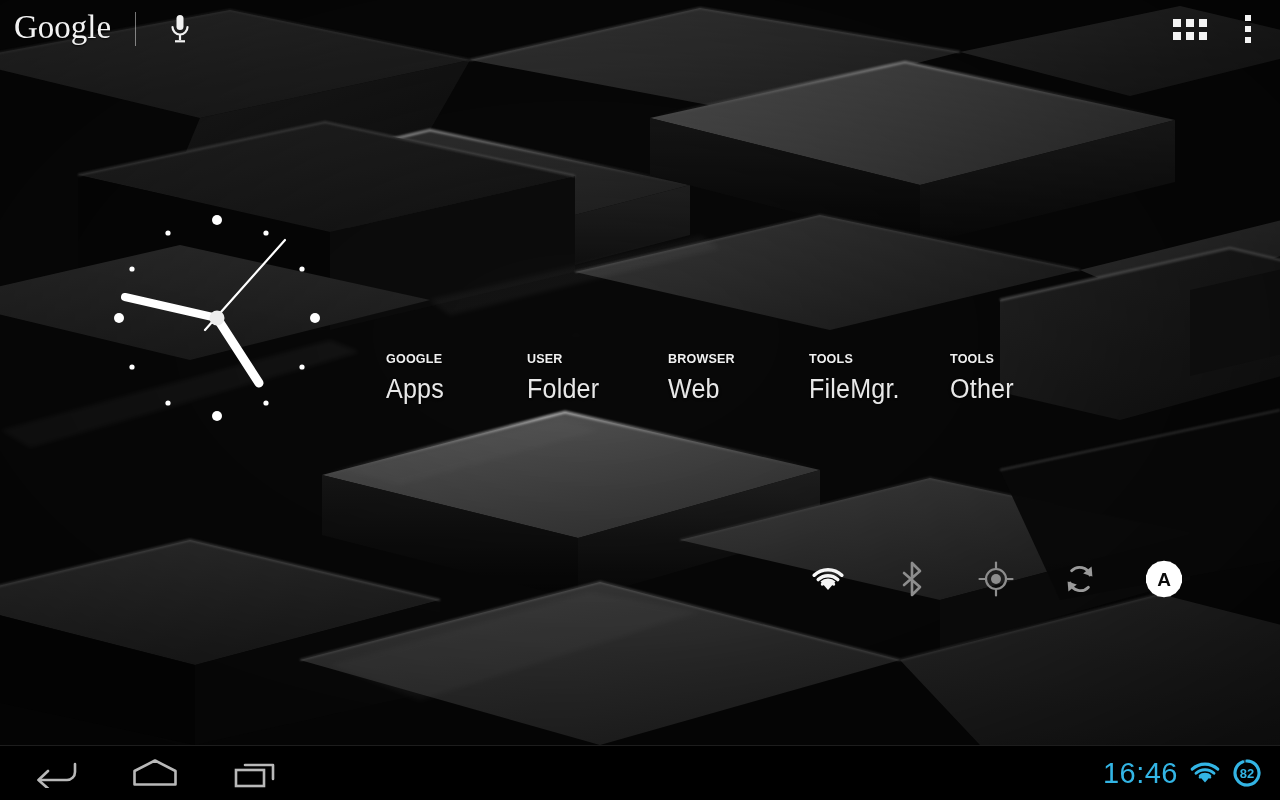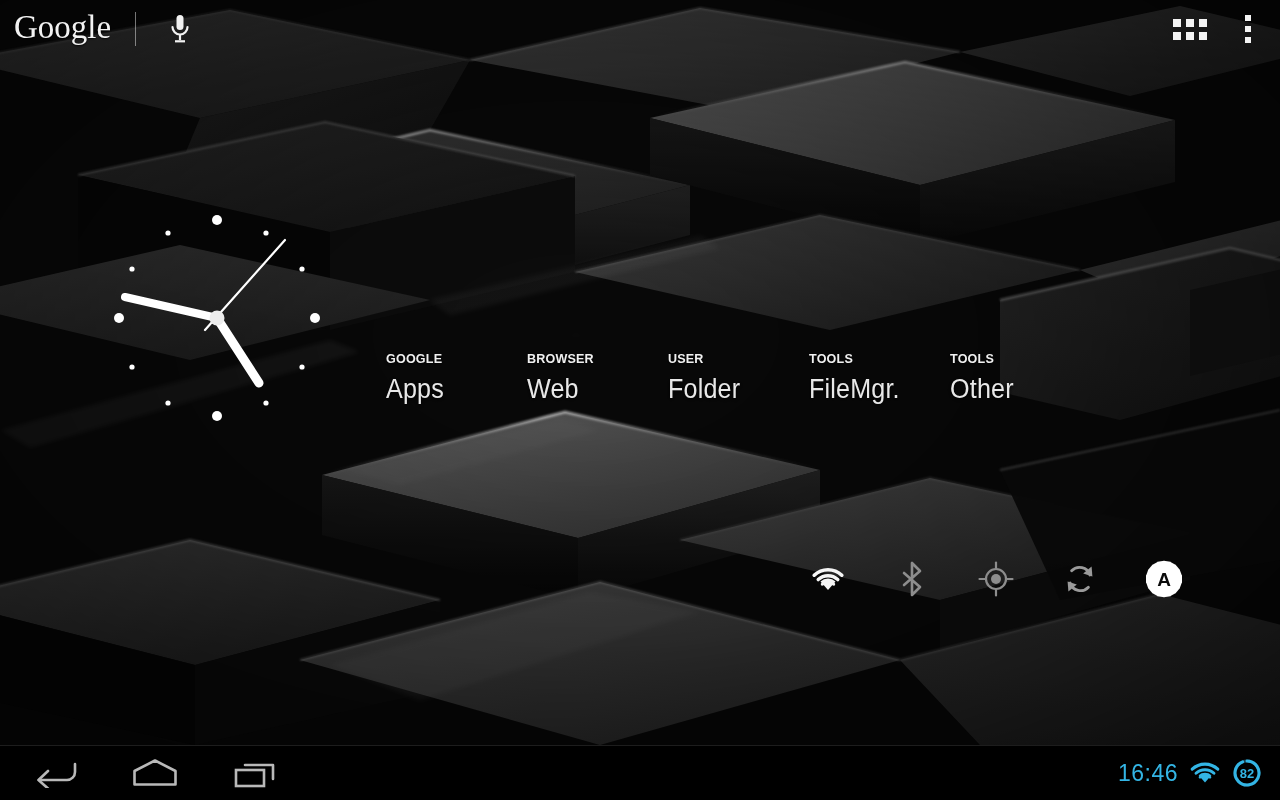--- a/index.html
+++ b/index.html
@@ -90,21 +90,21 @@
     background:#000; z-index:30;
     border-top:1px solid #1d1d1d;
     display:flex; align-items:center; justify-content:space-between;
   }
   #navkeys{ display:flex; align-items:center; padding-left:18px; gap:26px; }
   .navkey{ width:74px; height:46px; display:flex; align-items:center; justify-content:center; }
   #statusicons{
     display:flex; align-items:center; gap:12px; padding-right:18px;
   }
   #clock-text{
-    font-size:23px; color:#33b5e5; letter-spacing:.5px; line-height:1;
+    font-size:29px; color:#33b5e5; letter-spacing:.5px; line-height:1;
     font-weight:400;
   }
 </style>
 </head>
 <body>
 
 <div id="wallpaper">
   <svg width="1280" height="745" viewBox="0 0 1280 745">
     <defs>
       <linearGradient id="topA" x1="0" y1="0" x2="0.6" y2="1">
@@ -293,27 +293,27 @@
 </div>
 
 <div id="shortcuts">
 
   <div class="shortcut">
     <div class="sc-cat">GOOGLE</div>
     <div class="sc-name">Apps</div>
   </div>
 
   <div class="shortcut">
+    <div class="sc-cat">USER</div>
+    <div class="sc-name">Folder</div>
+  </div>
+
+  <div class="shortcut">
     <div class="sc-cat">BROWSER</div>
     <div class="sc-name">Web</div>
-  </div>
-
-  <div class="shortcut">
-    <div class="sc-cat">USER</div>
-    <div class="sc-name">Folder</div>
   </div>
 
   <div class="shortcut">
     <div class="sc-cat">TOOLS</div>
     <div class="sc-name">FileMgr.</div>
   </div>
 
   <div class="shortcut">
     <div class="sc-cat">TOOLS</div>
     <div class="sc-name">Other</div>

